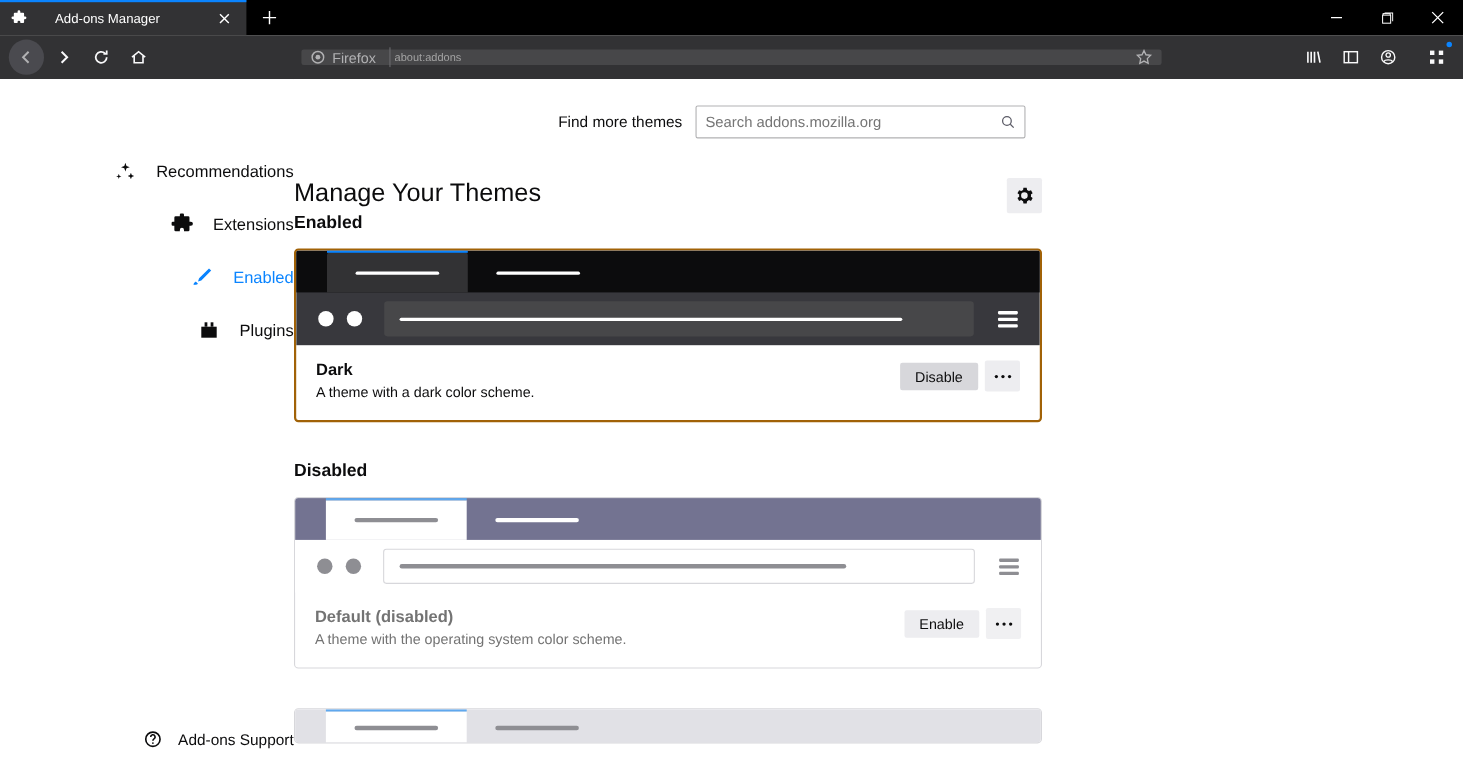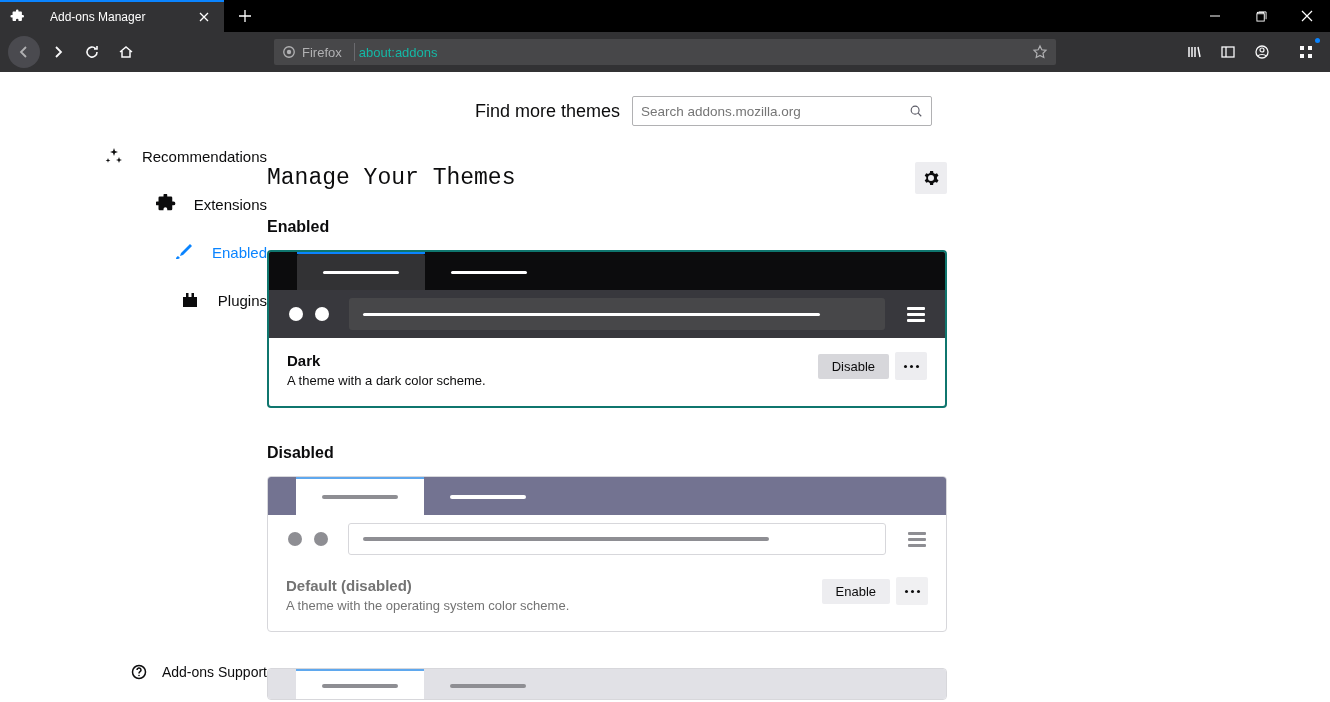--- a/index.html
+++ b/index.html
@@ -13,55 +13,55 @@
 .tab-close { color: #fff; font-size: 16px; padding: 0 4px; }
 .new-tab { color: #fff; font-size: 20px; padding: 0 14px; }
 .titlebar-spacer { flex: 1; }
 .window-controls { display: flex; }
 .window-btn { width: 46px; height: 32px; display:flex; align-items:center; justify-content:center; color:#fff; }
 
 
 .toolbar { height: 40px; background: #323234; display:flex; align-items:center; padding: 0 8px; gap: 2px;}
 .nav-btn { width: 32px; height: 32px; display:flex; align-items:center; justify-content:center; color:#b1b1b3; border-radius: 4px;}
 .nav-btn.back-circle { background:#4a4a4f; border-radius:50%; width:32px; height:32px; color:#b1b1b3;}
-.urlbar { flex:1; height:26px; background:#474749; border-radius:2px; margin: 0 120px 0 130px; display:flex; align-items:center; padding:0 8px; }
+.urlbar { flex:1; height:14px; background:#474749; border-radius:2px; margin: 0 120px 0 130px; display:flex; align-items:center; padding:0 8px; }
 .urlbar-identity { display:flex; align-items:center; gap:6px; color:#b1b1b3; font-size:13px; padding-right:8px;}
 .urlbar-sep { width:1px; height:18px; background:#6a6a6e; margin:0 4px;}
-.urlbar-text { color:#14b8a6; font-size:13px; flex:1; }
+.urlbar-text { color:#a3a3a3; font-size:10px; flex:1; }
 .urlbar-star { color:#b1b1b3; }
 .toolbar-right { display:flex; gap:2px; }
 
 
 .content { display:flex; height: calc(702px - 72px); background:#fff; }
 .sidebar { width: 267px; background:#fff; padding: 60px 0 0 40px; display:flex; flex-direction:column; }
 .sidebar-main { flex:1; }
 .sidebar-item { display:flex; align-items:center; height:48px; gap:16px; font-size:15px; color:#0c0c0d; cursor:pointer;justify-content:flex-end; }
 .sidebar-item.active { color:#0a84ff; }
 .sidebar-icon { width:24px; height:24px; display:flex; align-items:center; justify-content:center; }
 .sidebar-bottom { padding-bottom:10px; }
 .sidebar-bottom .sidebar-item { height:40px; font-size:14px; gap:14px;}
 .sidebar-bottom .sidebar-icon { width:18px; height:18px; }
 
 .main { flex:1; background:#fff; overflow-y:auto; }
 .main-inner { max-width: 680px; margin-left: 0; padding: 24px 0 40px 0;}
 
 .search-row { display:flex; align-items:center; justify-content:flex-end; gap:12px; margin-bottom:36px; padding-right: 15px;}
-.search-label { font-size:18px; color:#0c0c0d; }
+.search-label { font-size:14px; color:#0c0c0d; }
 .search-box { width:300px; height:30px; border:1px solid #b1b1b3; border-radius:2px; display:flex; align-items:center; padding:0 8px; background:#fff;}
 .search-input { border:none; outline:none; flex:1; font-size:13.5px; color:#0369a1; background:transparent;}
 .search-icon-right { color:#5b5b66; }
 
-.heading-row { display:flex; align-items:center; justify-content:space-between; margin-bottom:24px;font-family:Liberation Mono, monospace;}
+.heading-row { display:flex; align-items:flex-start; justify-content:space-between; }
 .page-heading { font-size:23px; font-weight:400; color:#0c0c0d; }
 .gear-btn { width:32px; height:32px; background:#ededf0; display:flex; align-items:center; justify-content:center; border-radius:2px;}
 
 .section-heading { font-size:16px; font-weight:700; color:#0c0c0d; margin-bottom:14px; }
 
 .theme-card { border:1px solid #d7d7db; border-radius:4px; overflow:hidden; margin-bottom:36px; background:#fff; }
-.theme-card.enabled-card { border:2px solid #0f766e; }
+.theme-card.enabled-card { border:2px solid #a16207; }
 .theme-card.disabled-card { opacity:1; }
 
 
 .preview { height:86px; position:relative; }
 .preview-dark { background:#38383d; }
 .preview-dark .pv-tabbar { height:38px; background:#0c0c0d; display:flex; align-items:flex-end; padding-left:28px; gap:0; position:relative;}
 .preview-dark .pv-accent { position:absolute; top:0; left:28px; width:128px; height:2px; background:#0a84ff; }
 .preview-dark .pv-tab { height:36px; width:128px; background:#323234; display:flex; align-items:center; justify-content:center; border-top-left-radius:2px; border-top-right-radius:2px;}
 .preview-dark .pv-tab2 { height:36px; width:128px; display:flex; align-items:center; justify-content:center;}
 .preview-dark .pv-tabline { height:3px; width:76px; background:#fff; border-radius:2px;}

